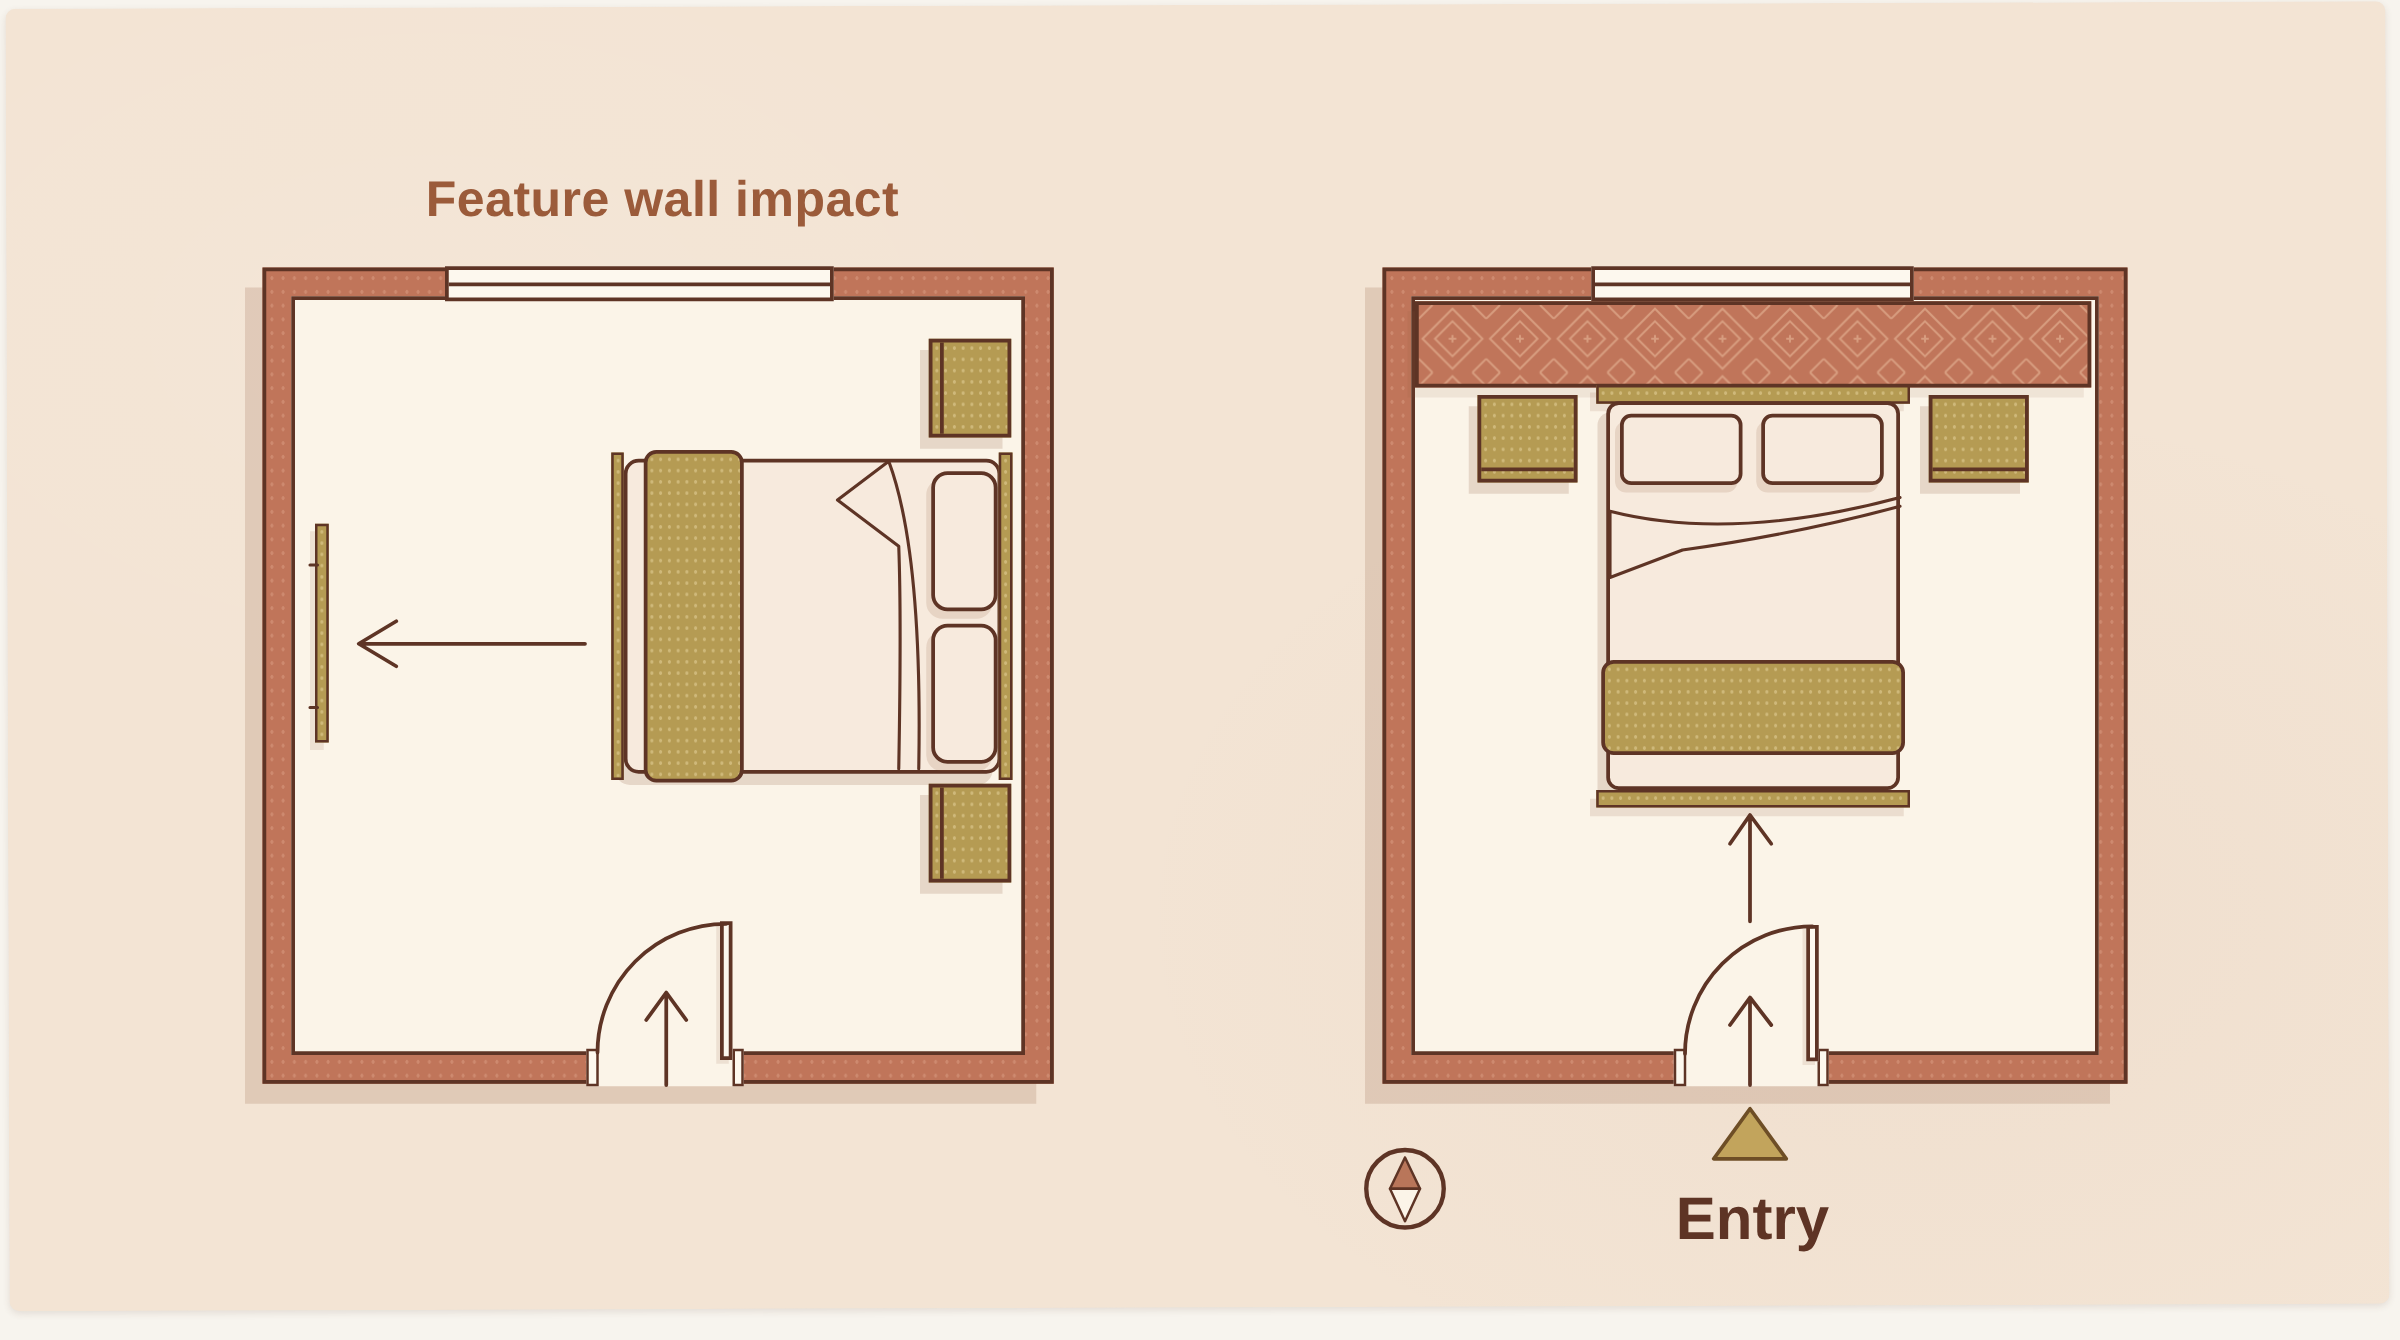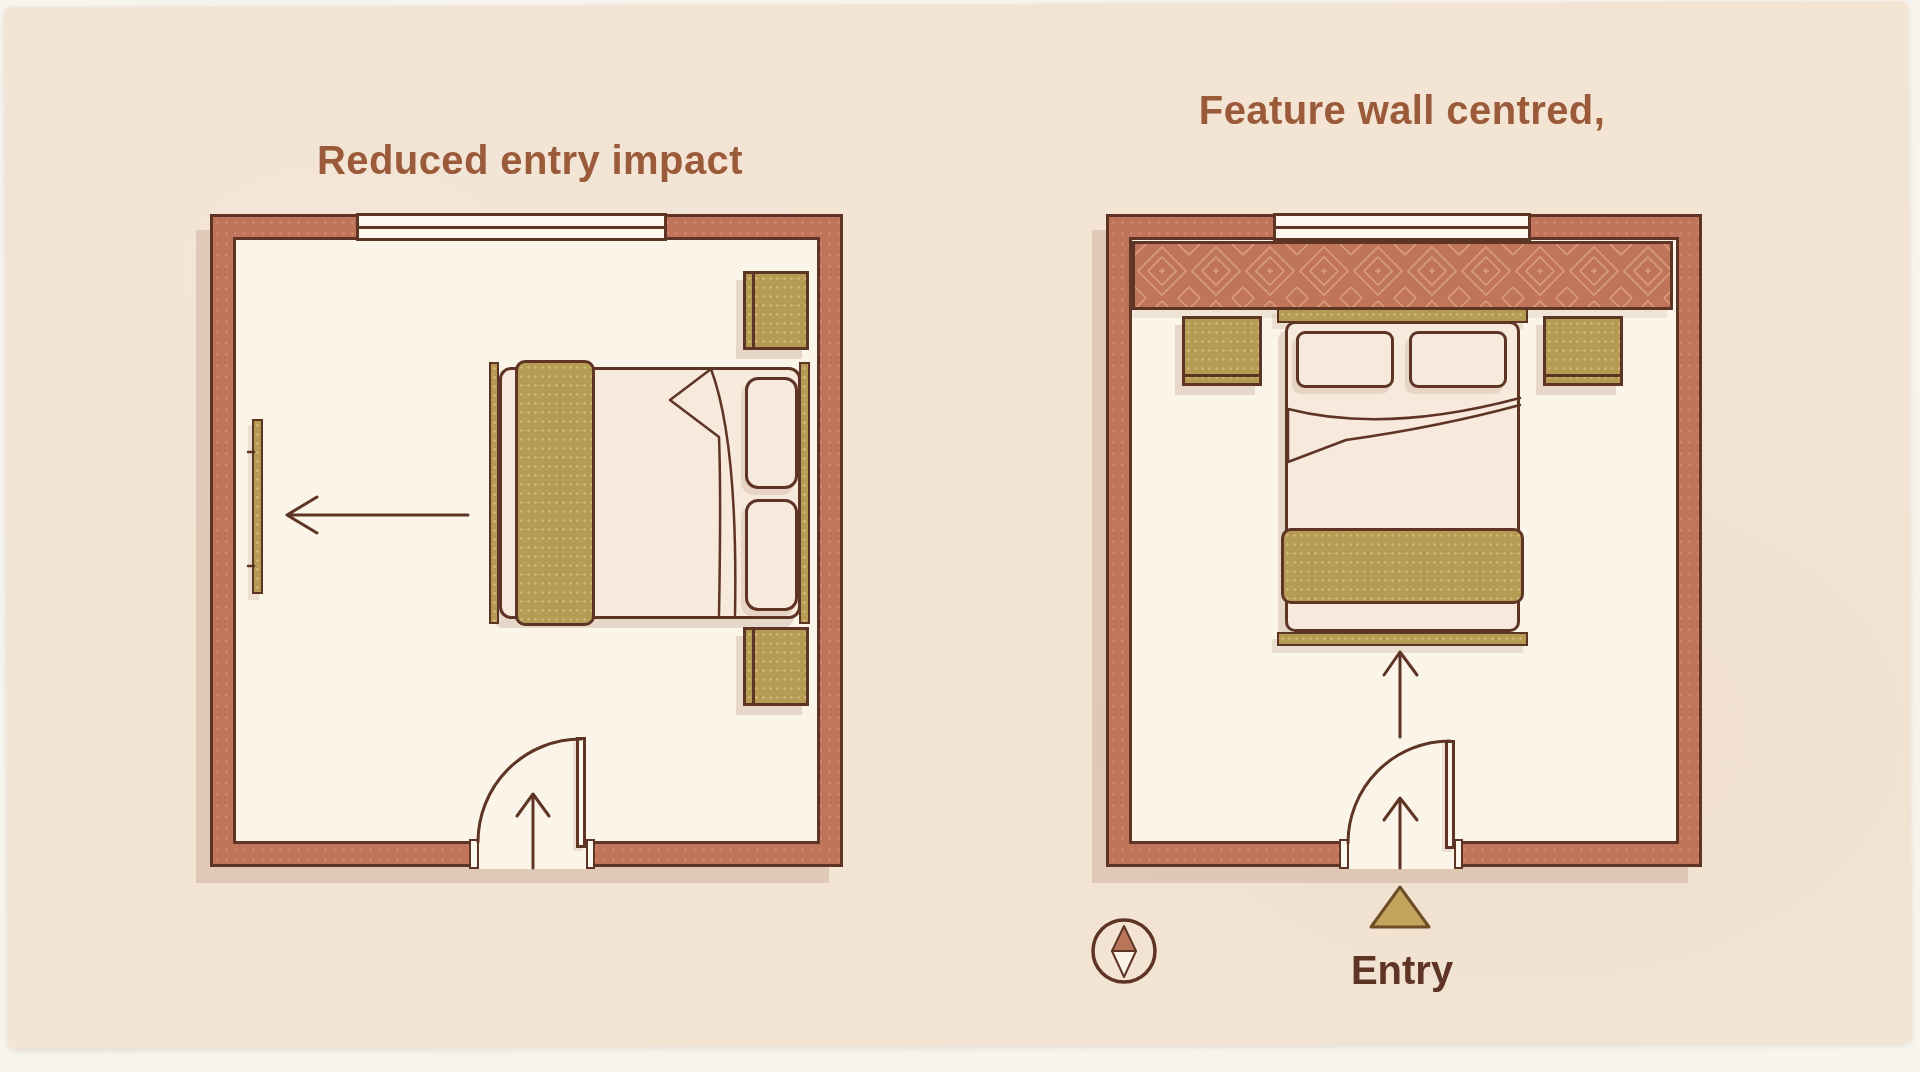--- a/index.html
+++ b/index.html
@@ -88,36 +88,35 @@
     position:absolute;
     background:var(--wall);
     border:3px solid var(--ink);
     overflow:hidden;
     box-shadow:-6px 8px 0 rgba(140,85,55,0.10);
   }
   .overlay{ position:absolute; left:0; top:0; z-index:6; pointer-events:none; }
   .entry-label{
     position:absolute;
     text-align:center;
-    font-size:40px;
+    font-size:48px;
     font-weight:600;
     color:var(--ink);
   }
 </style>
 </head>
 <body>
 
 <div class="canvas">
 
   <div class="paper"></div>
 
-  <div class="title" style="left:180px; top:134px; width:700px;">Reduced entry impact</div>
+  <div class="title" style="left:180px; top:134px; width:700px;">Feature wall impact</div>
 
   <div class="title" style="left:1052px; top:84px; width:700px;">
-    <div>Feature wall centred,</div>
   </div>
 
   <div class="room" style="left:210px; top:214px; width:633px; height:653px;">
     <div class="floor"></div>
   </div>
 
   <div class="door-gap" style="left:478px; top:835px; width:109px; height:34px;"></div>
   <div class="jamb" style="left:469px; top:839px; width:10px; height:30px;"></div>
   <div class="jamb" style="left:586px; top:839px; width:9px; height:30px;"></div>
   <div class="leaf" style="left:576px; top:737px; width:10px; height:111px;"></div>

